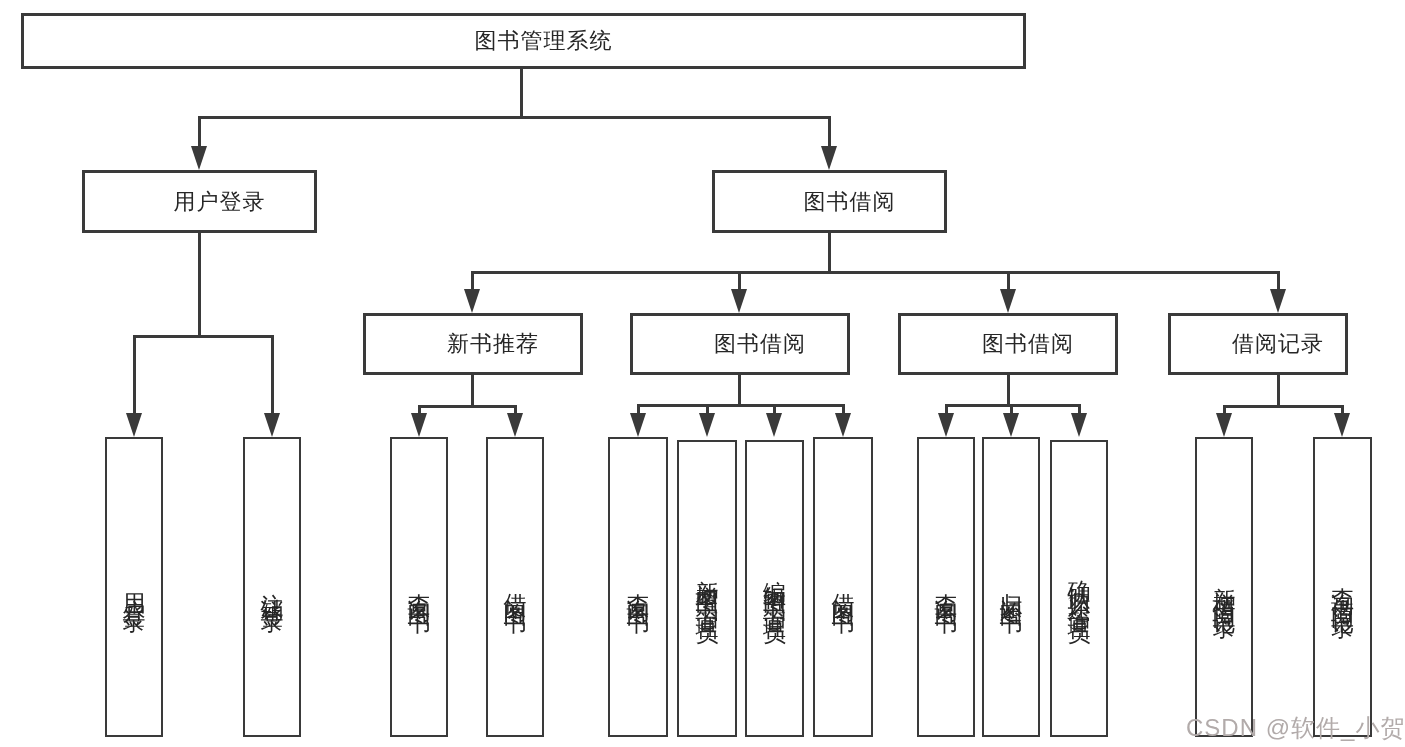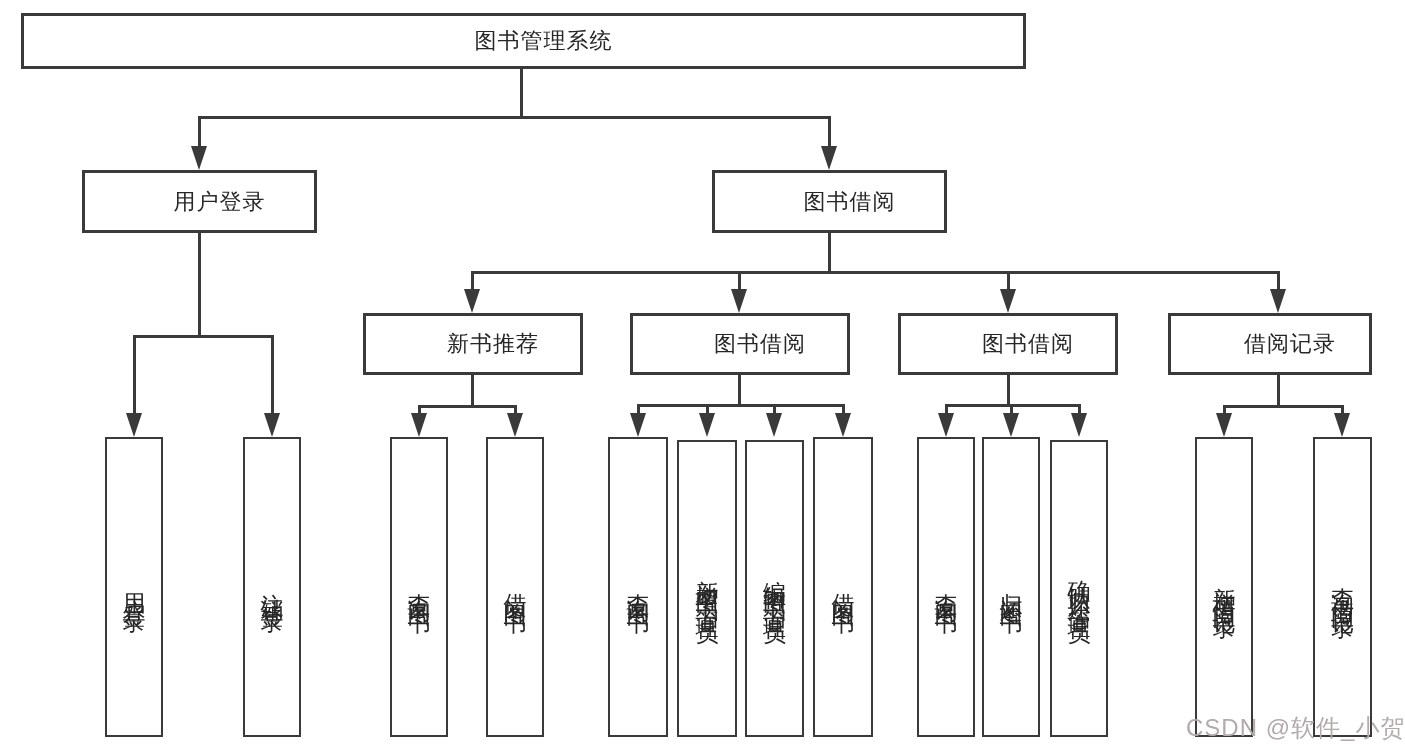--- a/index.html
+++ b/index.html
@@ -77,21 +77,21 @@
 
   <div class="hbox" style="left:363px;top:313px;width:220px;height:62px;">
     <span>新书推荐</span>
   </div>
   <div class="hbox" style="left:630px;top:313px;width:220px;height:62px;">
     <span>图书借阅</span>
   </div>
   <div class="hbox" style="left:898px;top:313px;width:220px;height:62px;">
     <span>图书借阅</span>
   </div>
-  <div class="hbox" style="left:1168px;top:313px;width:204px;height:62px;">
+  <div class="hbox" style="left:1168px;top:313px;width:180px;height:62px;">
     <span>借阅记录</span>
   </div>
 
   <div class="vbox" style="left:105px;top:437px;width:58px;height:300px;border-width:2px;">
     <span>用户登录</span>
   </div>
   <div class="vbox" style="left:243px;top:437px;width:58px;height:300px;border-width:2px;">
     <span>注销登录</span>
   </div>
 

